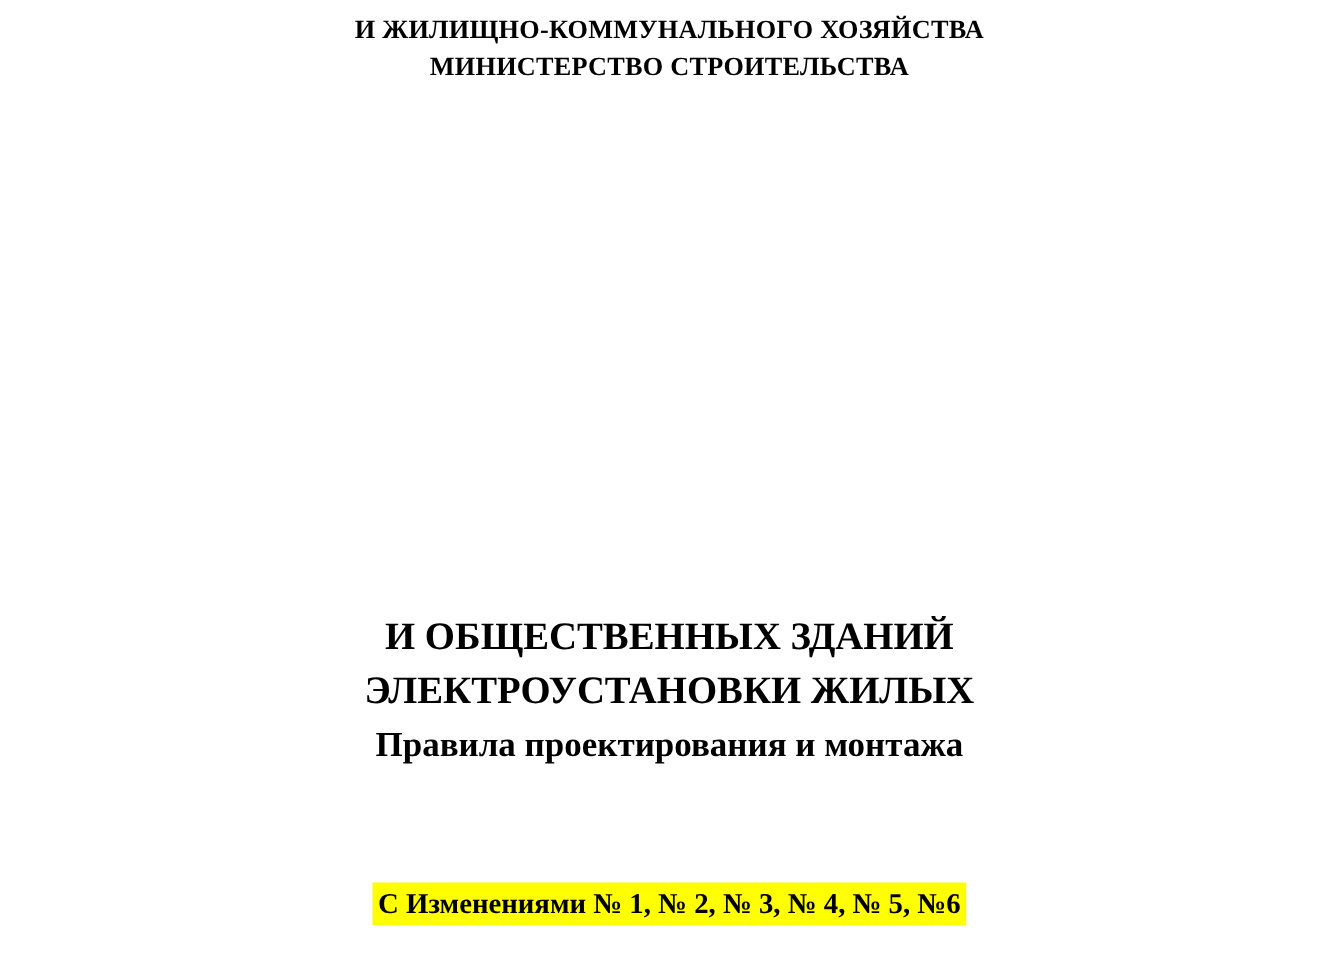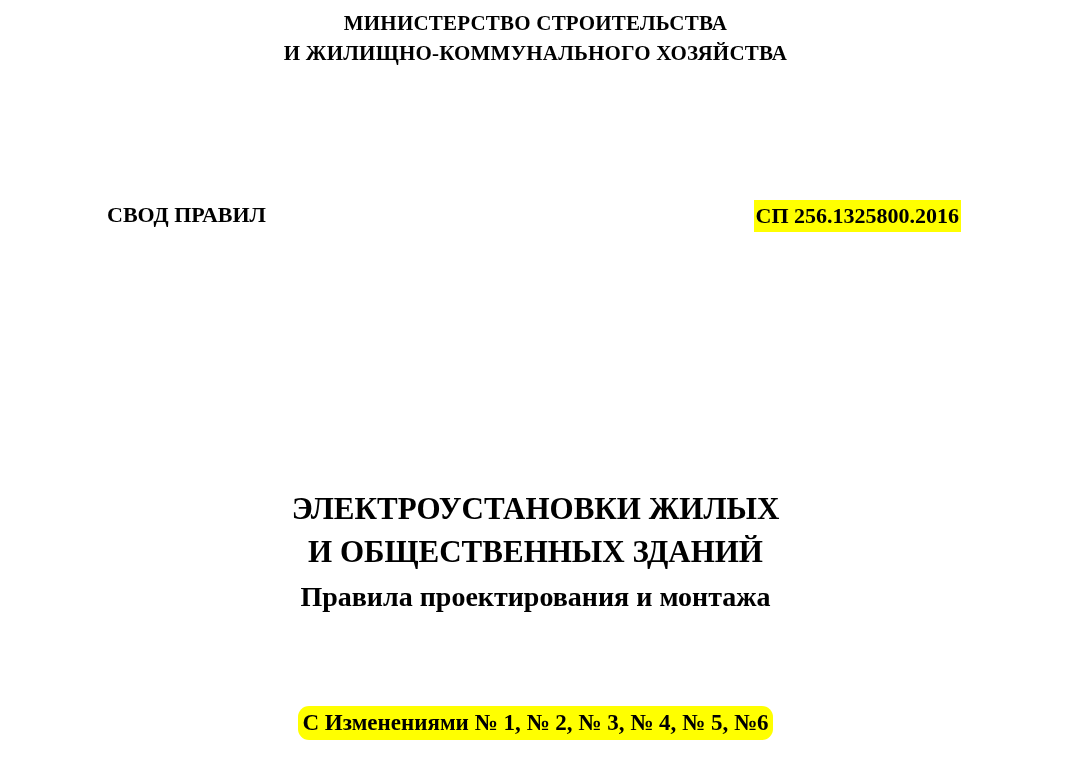--- a/index.html
+++ b/index.html
@@ -96,41 +96,36 @@
     text-align: center;
   }
   .amendments {
     display: inline-block;
     font-weight: bold;
     font-size: 23px;
     line-height: 32px;
     white-space: nowrap;
     background: #ffff00;
     padding: 1px 4px;
-    border-radius: 11px;
   }
 </style>
 </head>
 <body>
 
 <div class="page">
 
   <div class="ministry">
+    <span class="line">И ЖИЛИЩНО-КОММУНАЛЬНОГО ХОЗЯЙСТВА</span>
     <span class="line">МИНИСТЕРСТВО СТРОИТЕЛЬСТВА</span>
-    <span class="line">И ЖИЛИЩНО-КОММУНАЛЬНОГО ХОЗЯЙСТВА</span>
   </div>
 
-  <div class="code-row">
-    <span class="svod-label">СВОД ПРАВИЛ</span>
-    <span class="sp-code">СП 256.1325800.2016</span>
-  </div>
 
   <div class="title-block">
+    <span class="main-line">И ОБЩЕСТВЕННЫХ ЗДАНИЙ</span>
     <span class="main-line">ЭЛЕКТРОУСТАНОВКИ ЖИЛЫХ</span>
-    <span class="main-line">И ОБЩЕСТВЕННЫХ ЗДАНИЙ</span>
     <span class="sub-line">Правила проектирования и монтажа</span>
   </div>
 
   <div class="amendments-wrap">
     <span class="amendments">С Изменениями № 1, № 2, № 3, № 4, № 5, №6</span>
   </div>
 
 </div>
 
 </body></html>

